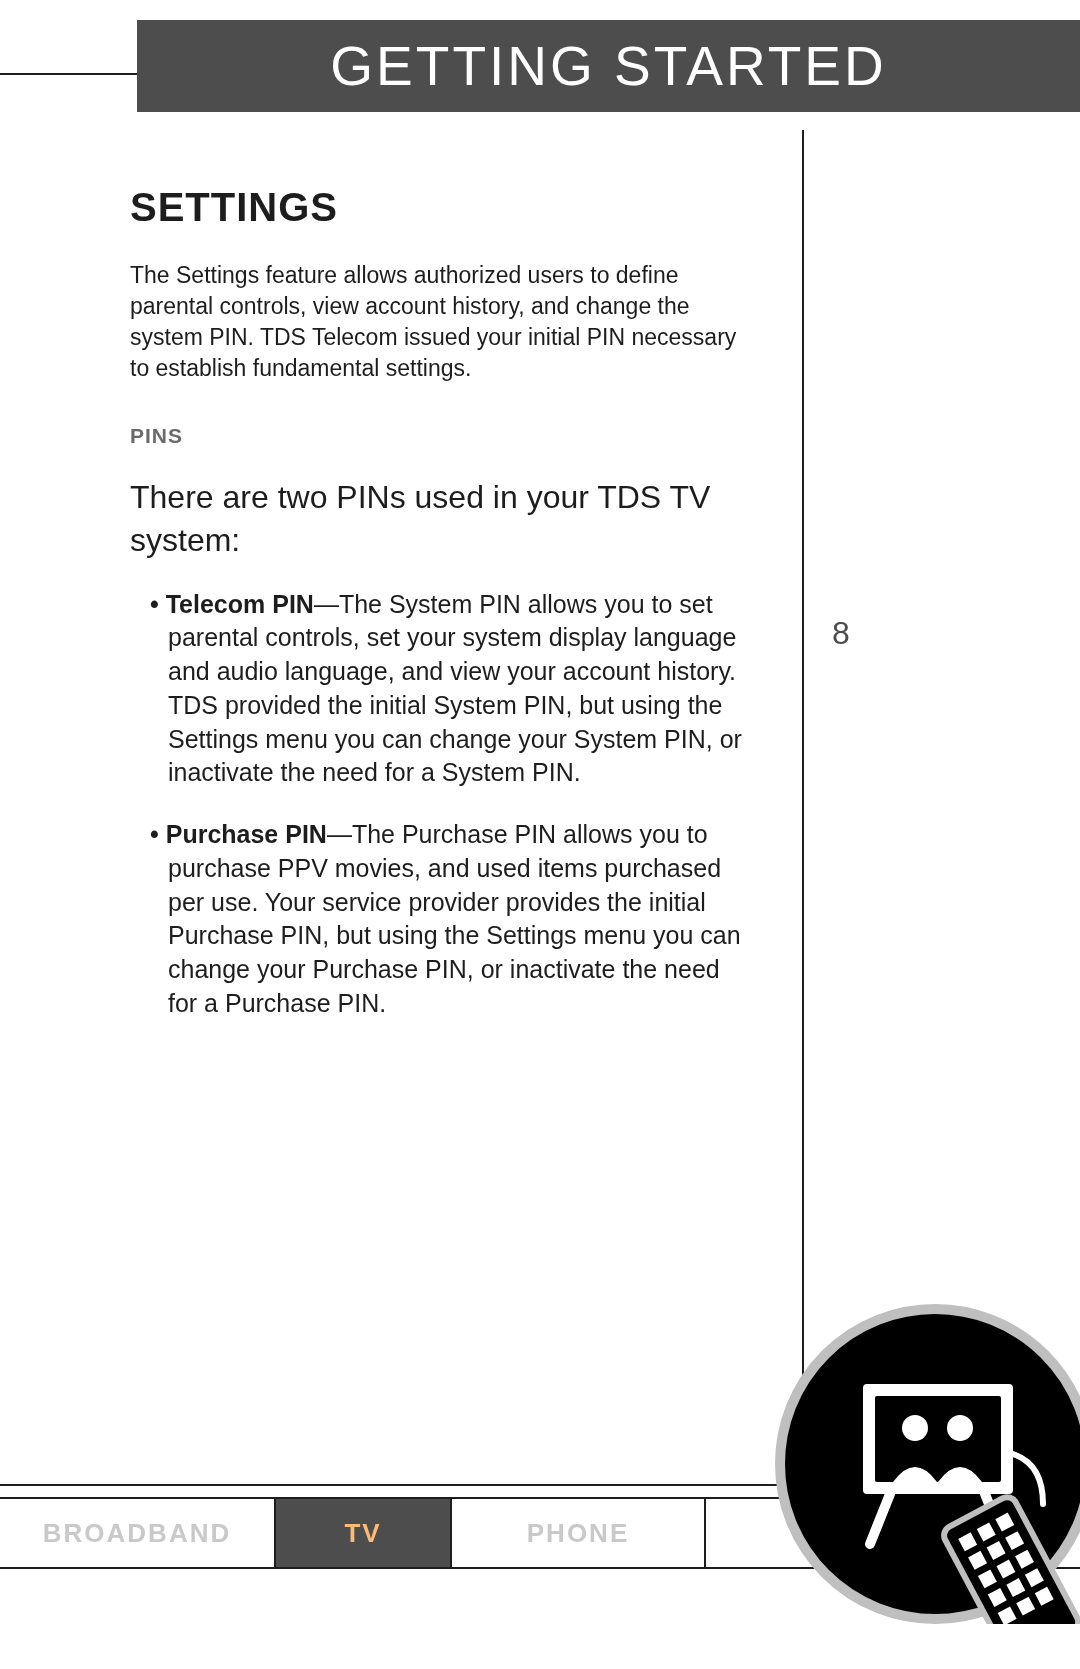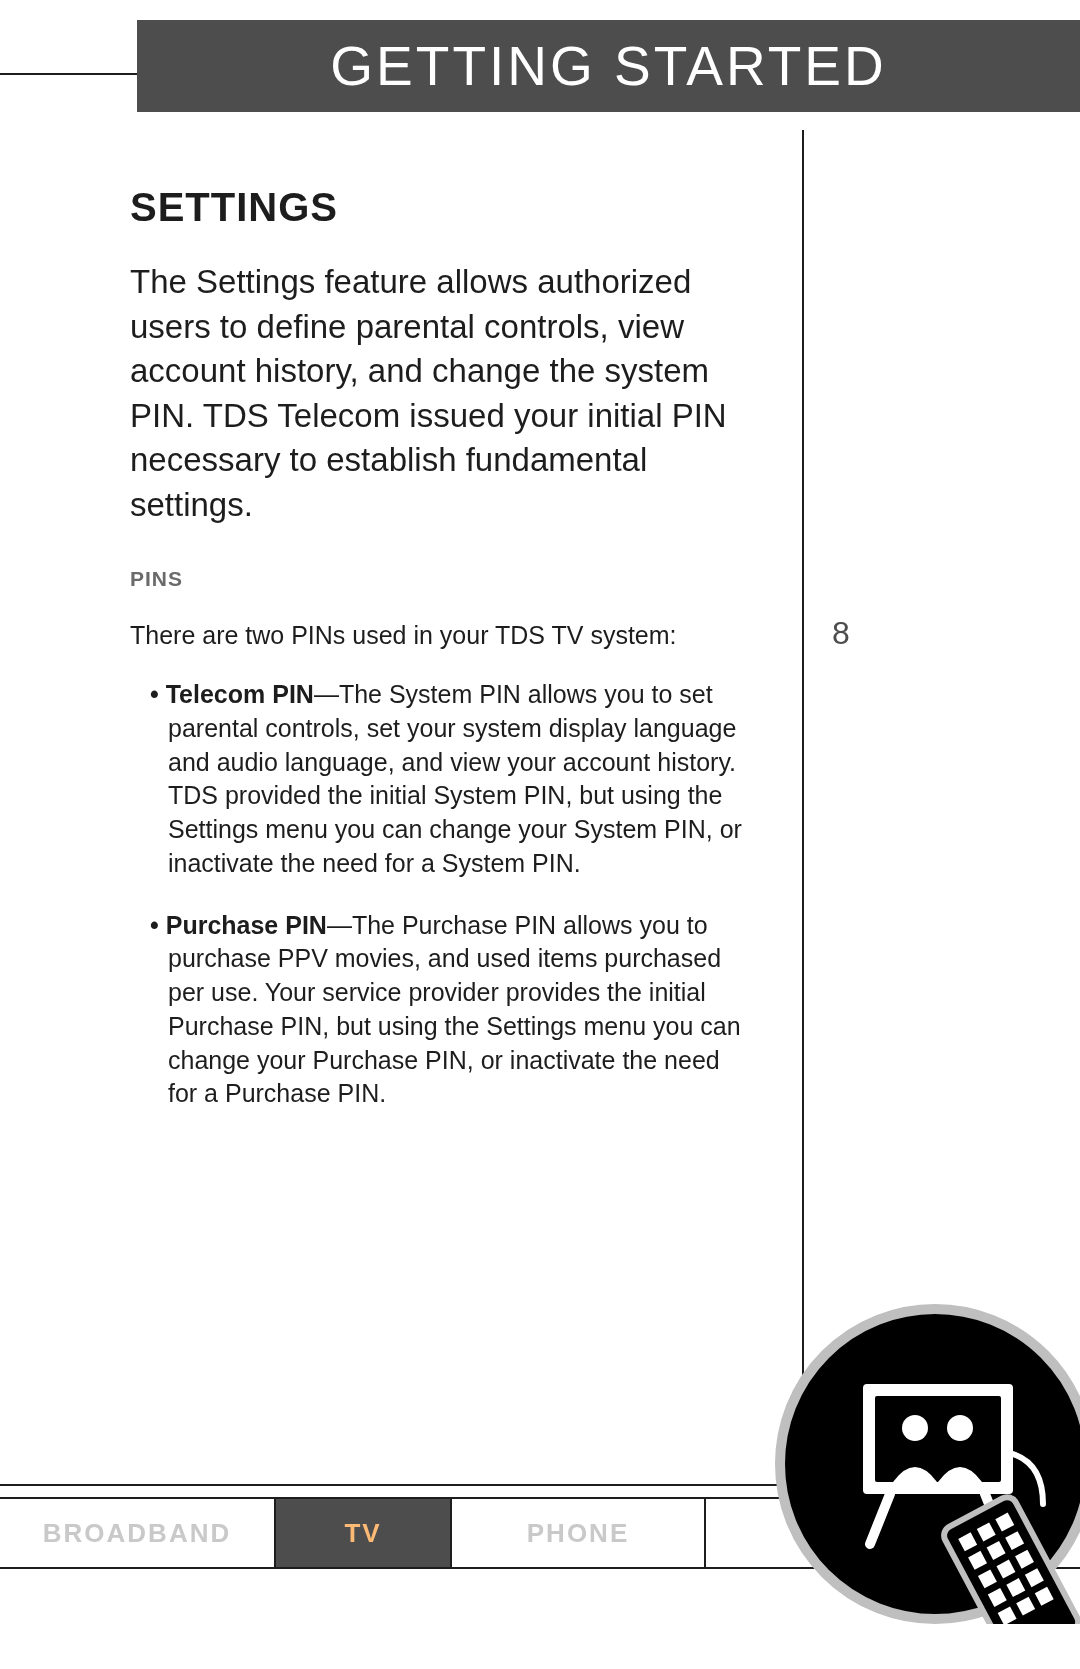--- a/index.html
+++ b/index.html
@@ -50,34 +50,34 @@
     left: 130px;
     width: 620px;
   }
   .section-heading {
     font-size: 40px;
     font-weight: 700;
     letter-spacing: 1px;
     margin-bottom: 30px;
   }
   .body-text {
-    font-size: 33px;
+    font-size: 23px;
     line-height: 1.35;
     font-weight: 400;
     margin-bottom: 40px;
   }
   .sub-heading {
     font-size: 21px;
     font-weight: 700;
     color: #6a6a6a;
     letter-spacing: 1px;
     margin-bottom: 28px;
   }
   .lead-text {
-    font-size: 25px;
+    font-size: 32px;
     line-height: 1.35;
     margin-bottom: 25px;
   }
   .bullet-item {
     font-size: 25px;
     line-height: 1.35;
     padding-left: 38px;
     text-indent: -18px;
     margin-bottom: 28px;
   }

